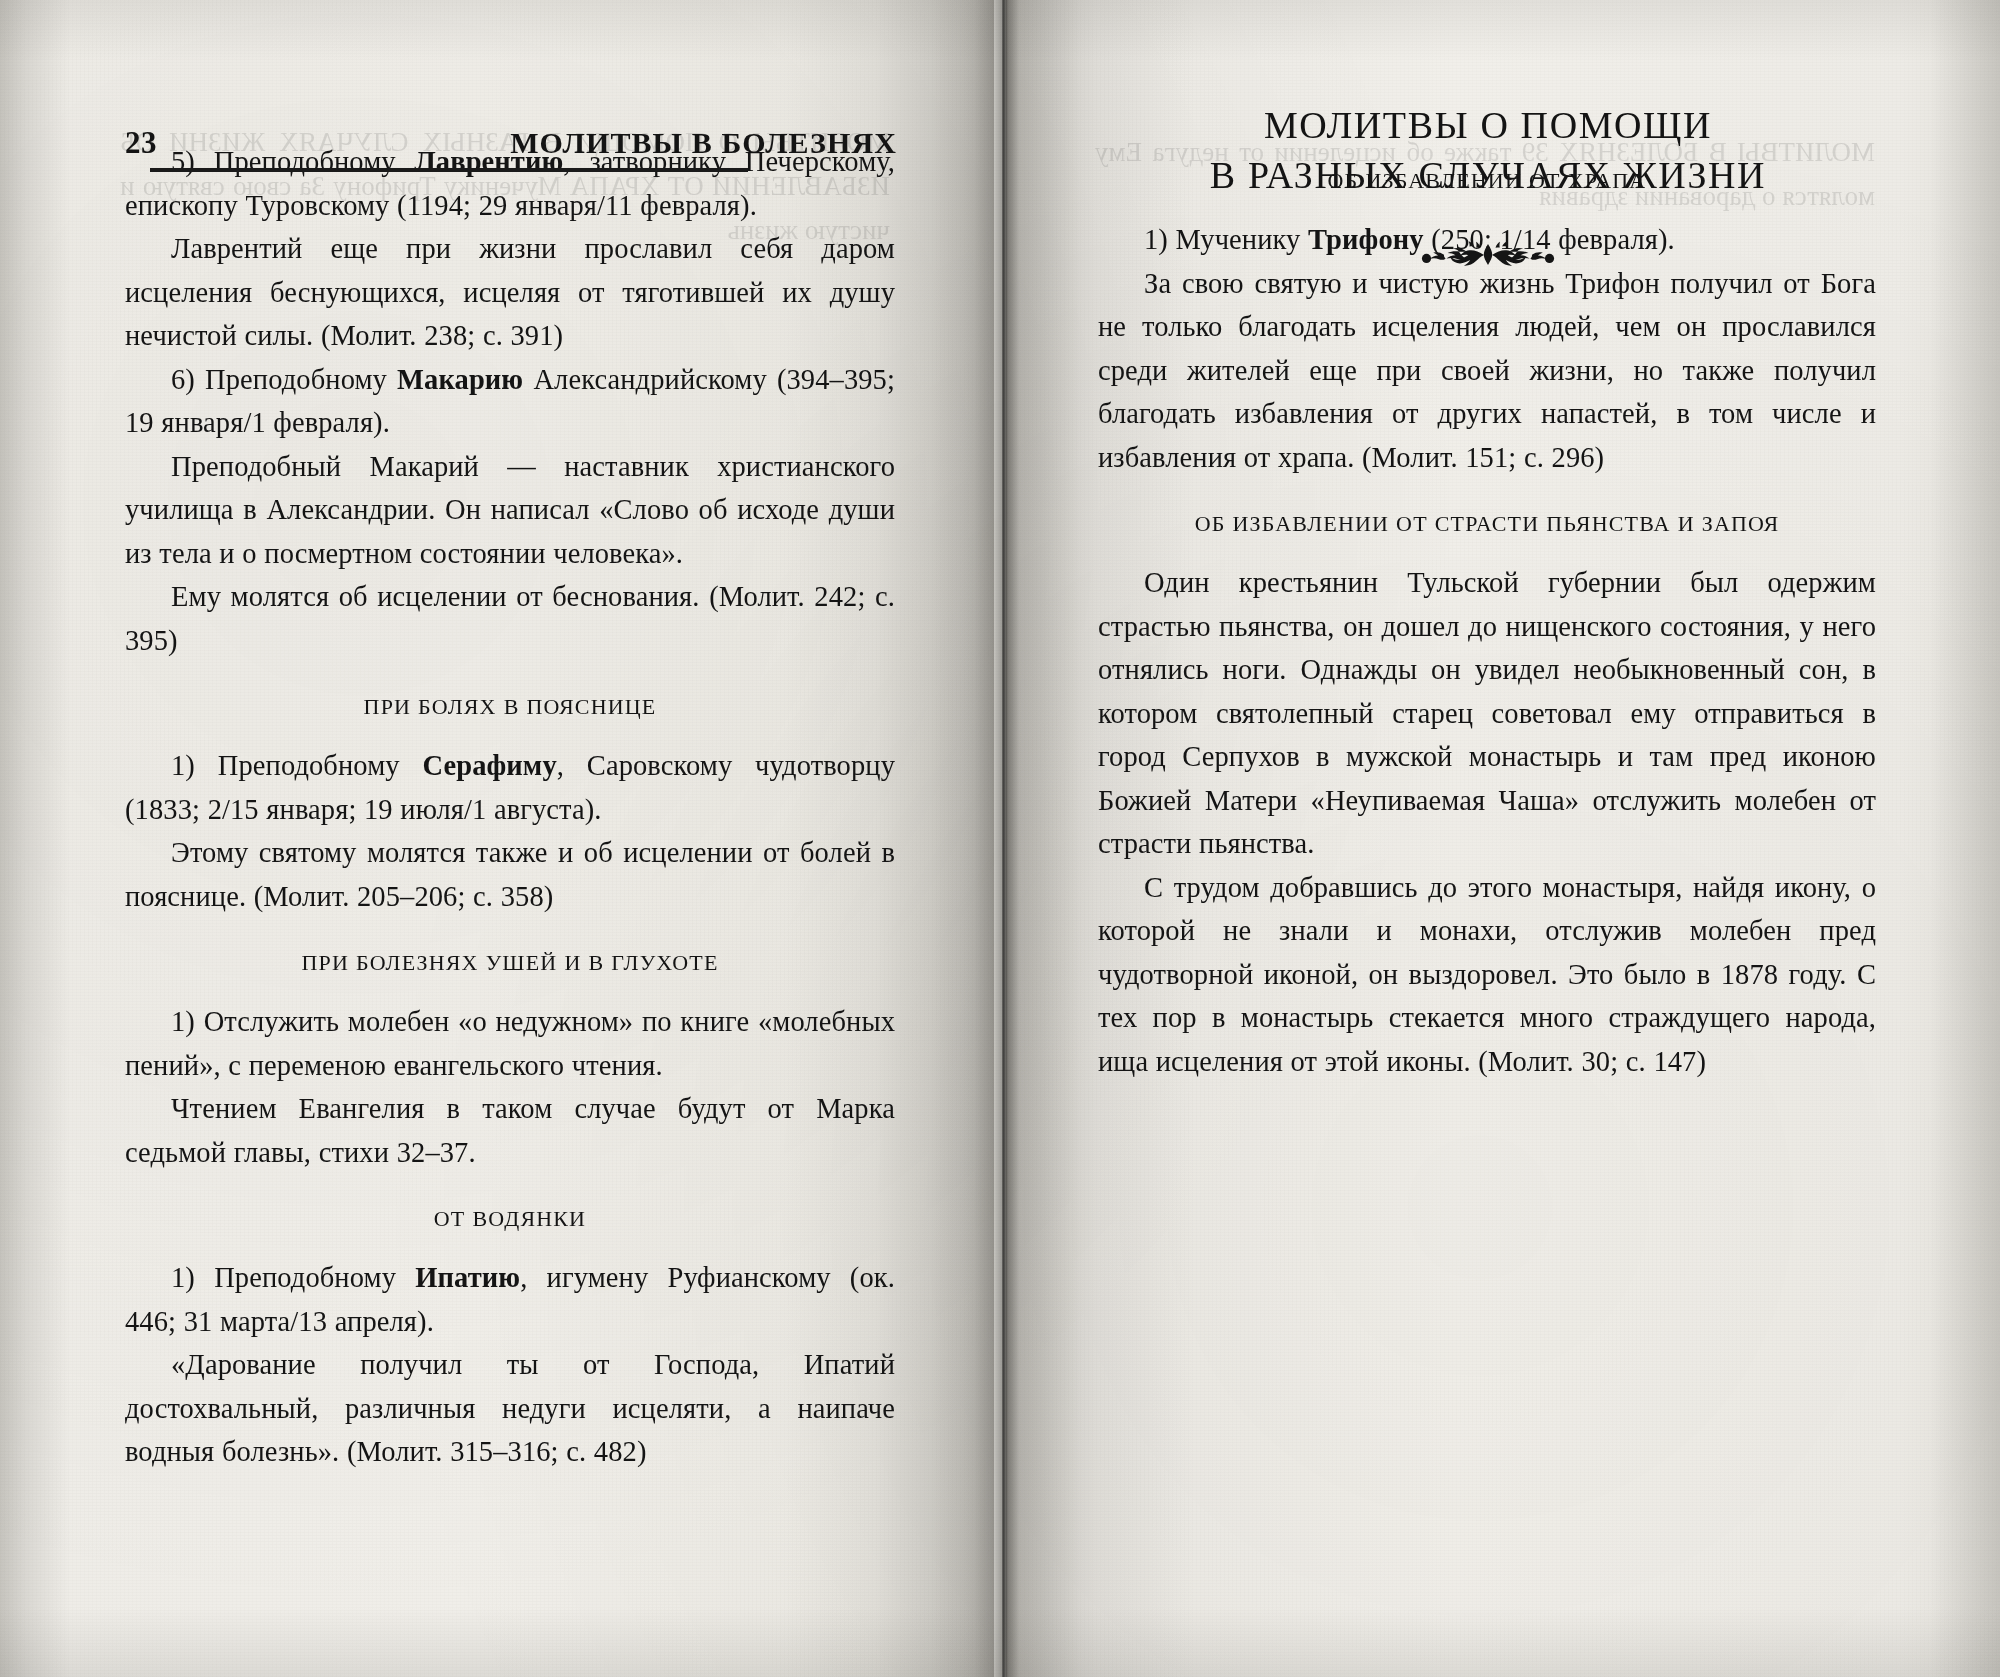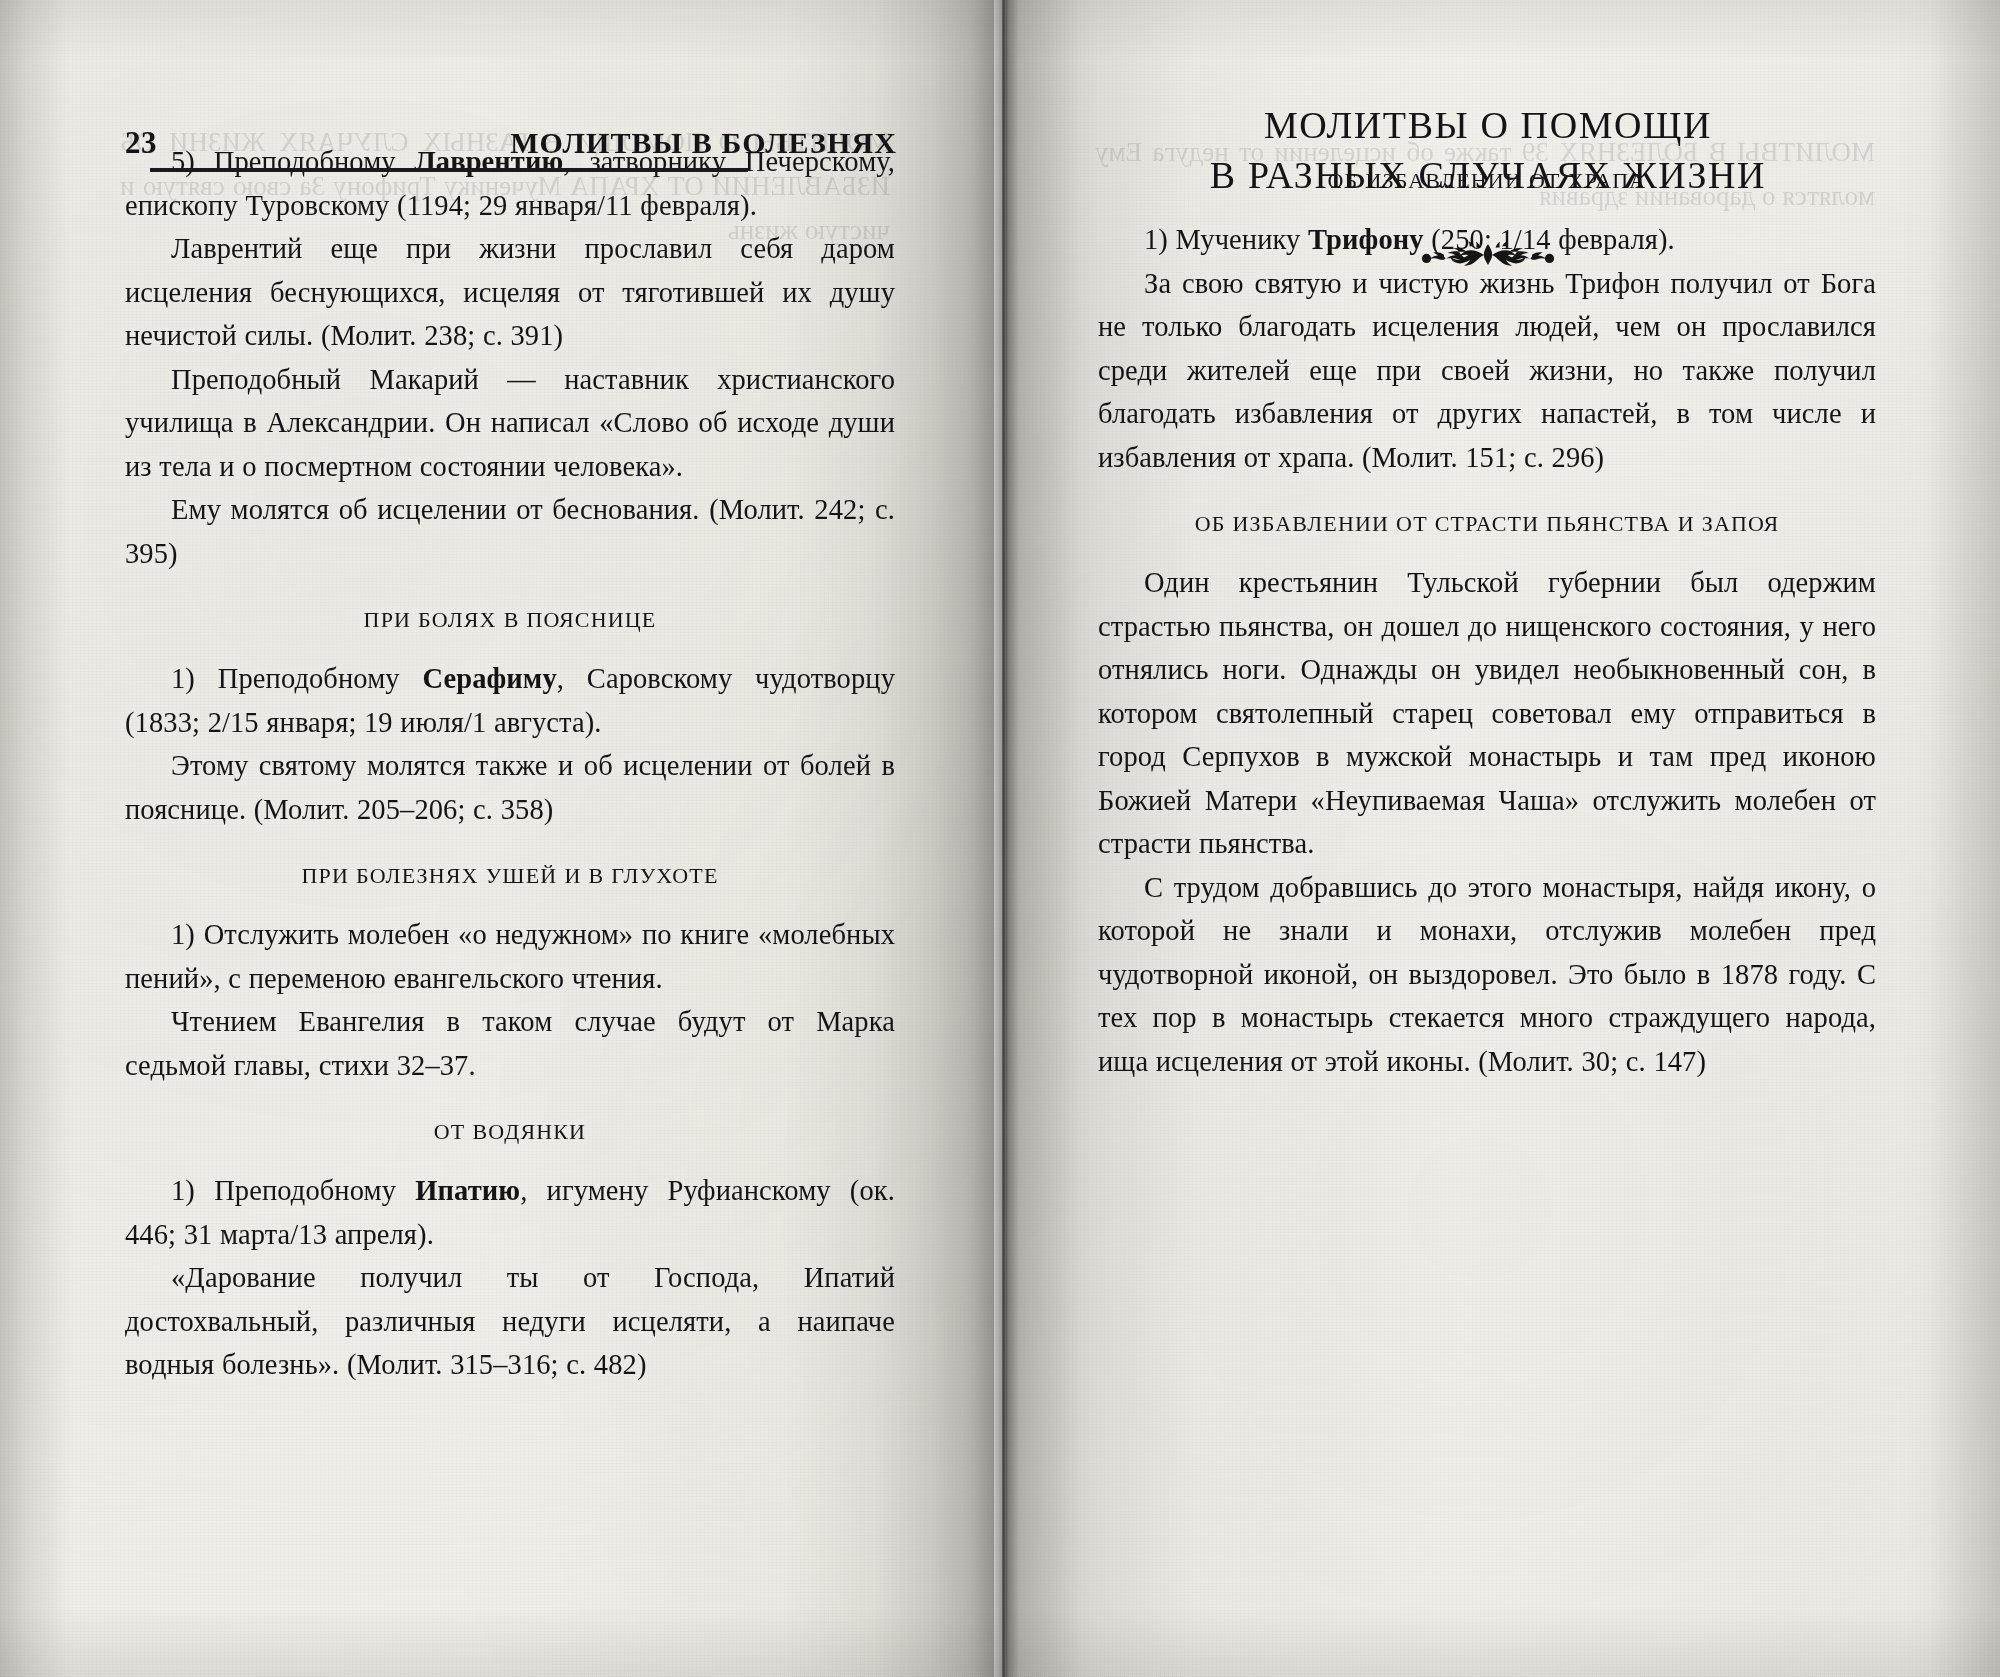--- a/index.html
+++ b/index.html
@@ -176,20 +176,21 @@
 
   <div class="runhead">
     <span class="folio">23</span>
     <span class="runtitle">МОЛИТВЫ В БОЛЕЗНЯХ</span>
   </div>
   <div class="rule"></div>
 
   <div class="col left" id="verso-col">
       <p class="para">5) Преподобному <b class="nm">Лаврентию</b>, затворнику Печерскому, епископу Туровскому (1194; 29 января/11 февраля).</p>
       <p class="para">Лаврентий еще при жизни прославил себя даром исцеления беснующихся, исцеляя от тяготившей их душу нечистой силы. (Молит. 238; с. 391)</p>
+      <p class="para">6) Преподобному <b class="nm">Макарию</b> Александрийскому (394–395; 19 января/1 февраля).</p>
       <p class="para">Преподобный Макарий — наставник христианского училища в Александрии. Он написал «Слово об исходе души из тела и о посмертном состоянии человека».</p>
       <p class="para">Ему молятся об исцелении от беснования. (Молит. 242; с. 395)</p>
       <h2 class="sect">ПРИ БОЛЯХ В ПОЯСНИЦЕ</h2>
       <p class="para">1) Преподобному <b class="nm">Серафиму</b>, Саровскому чудотворцу (1833; 2/15 января; 19 июля/1 августа).</p>
       <p class="para">Этому святому молятся также и об исцелении от болей в пояснице. (Молит. 205–206; с. 358)</p>
       <h2 class="sect">ПРИ БОЛЕЗНЯХ УШЕЙ И В ГЛУХОТЕ</h2>
       <p class="para">1) Отслужить молебен «о недужном» по книге «молебных пений», с переменою евангельского чтения.</p>
       <p class="para">Чтением Евангелия в таком случае будут от Марка седьмой главы, стихи 32–37.</p>
       <h2 class="sect">ОТ ВОДЯНКИ</h2>
       <p class="para">1) Преподобному <b class="nm">Ипатию</b>, игумену Руфианскому (ок. 446; 31 марта/13 апреля).</p>

